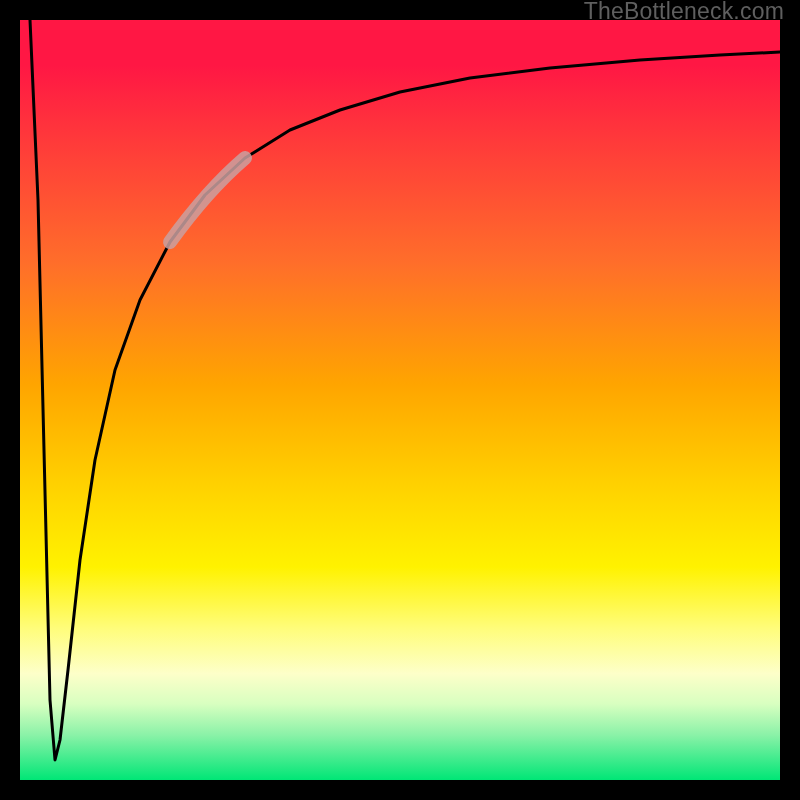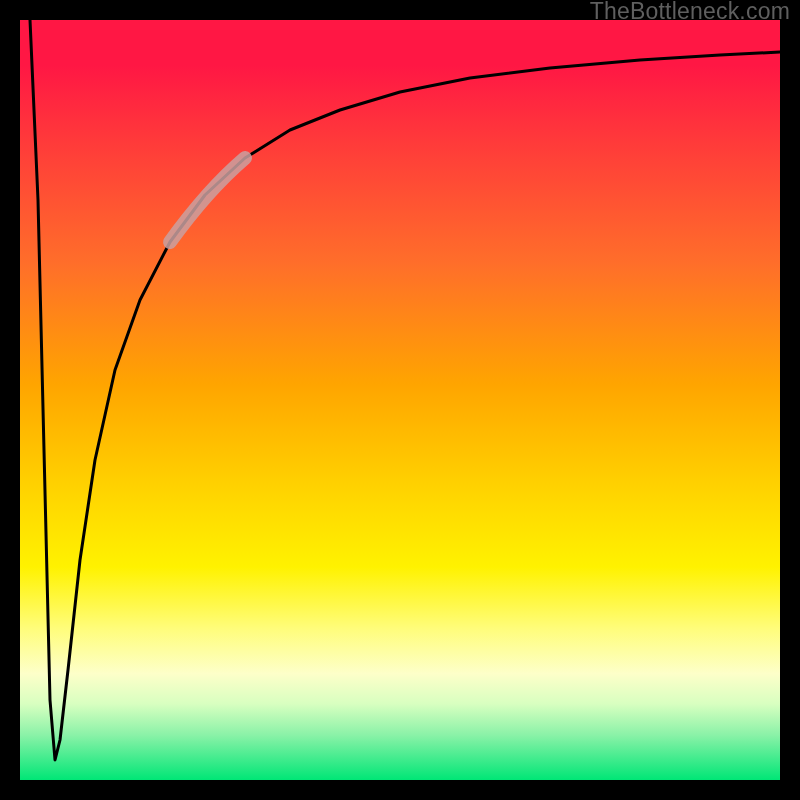--- a/index.html
+++ b/index.html
@@ -43,21 +43,21 @@
     position: absolute;
     left: 0;
     top: 0;
     width: 760px;
     height: 760px;
     pointer-events: none;
   }
   .watermark {
     position: absolute;
     top: 0;
-    right: 10px;
+    right: 16px;
     font-size: 23px;
     line-height: 22px;
     color: #5f5f5f;
     font-weight: 400;
     letter-spacing: 0.2px;
     user-select: none;
   }
 </style>
 </head>
 <body>

